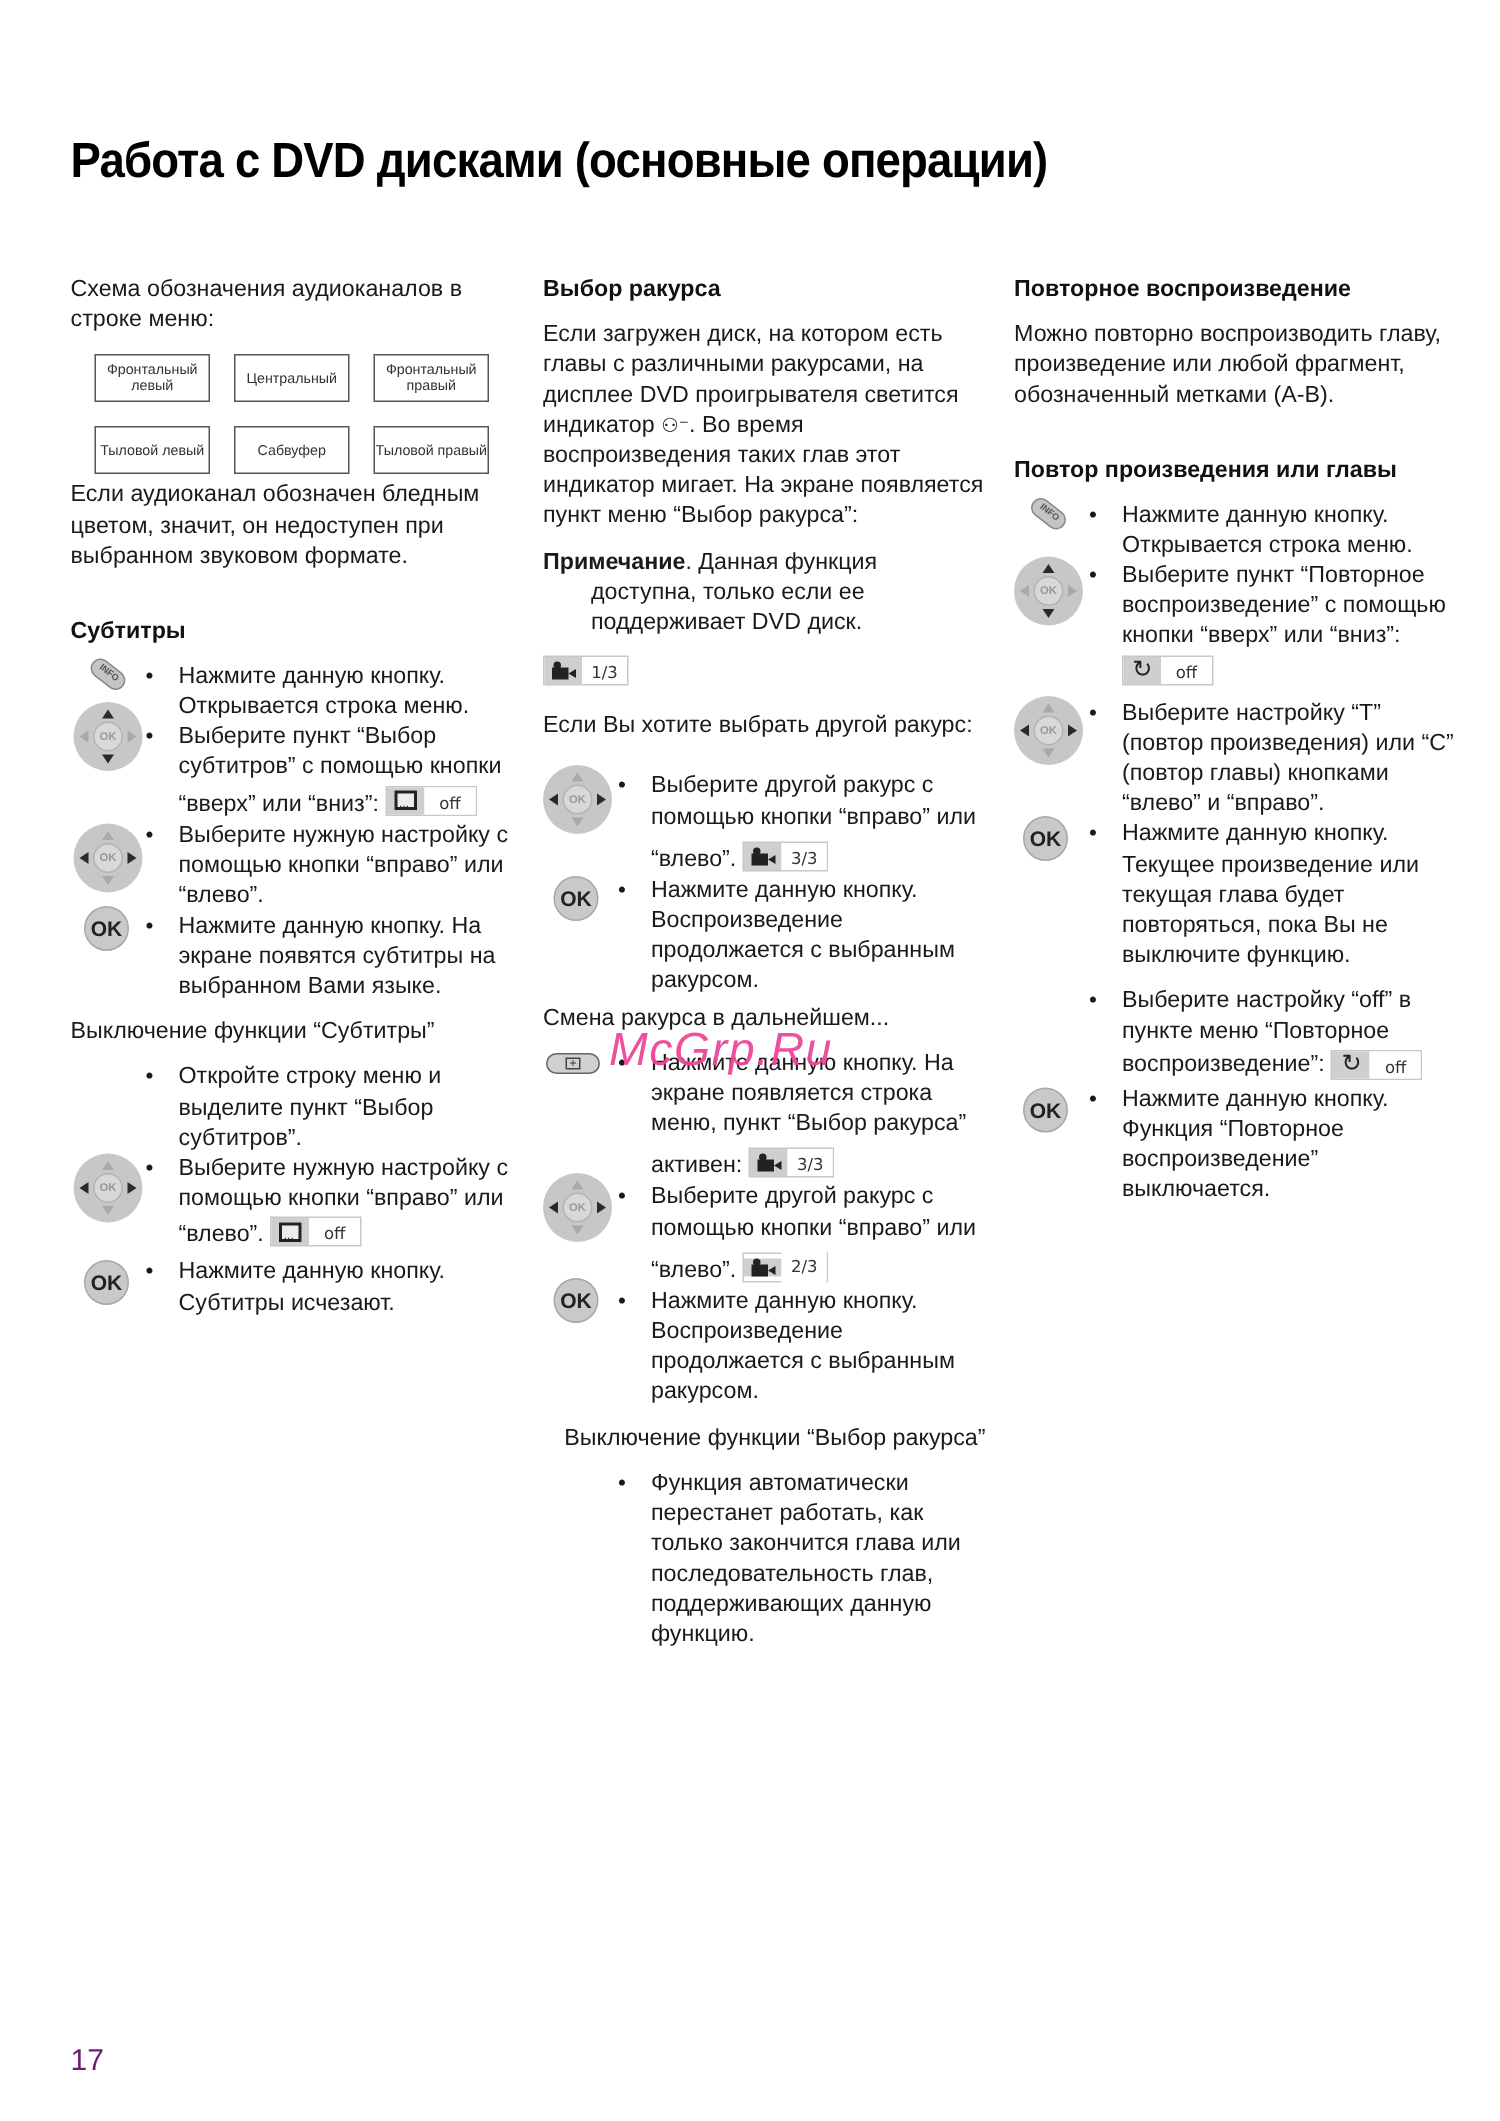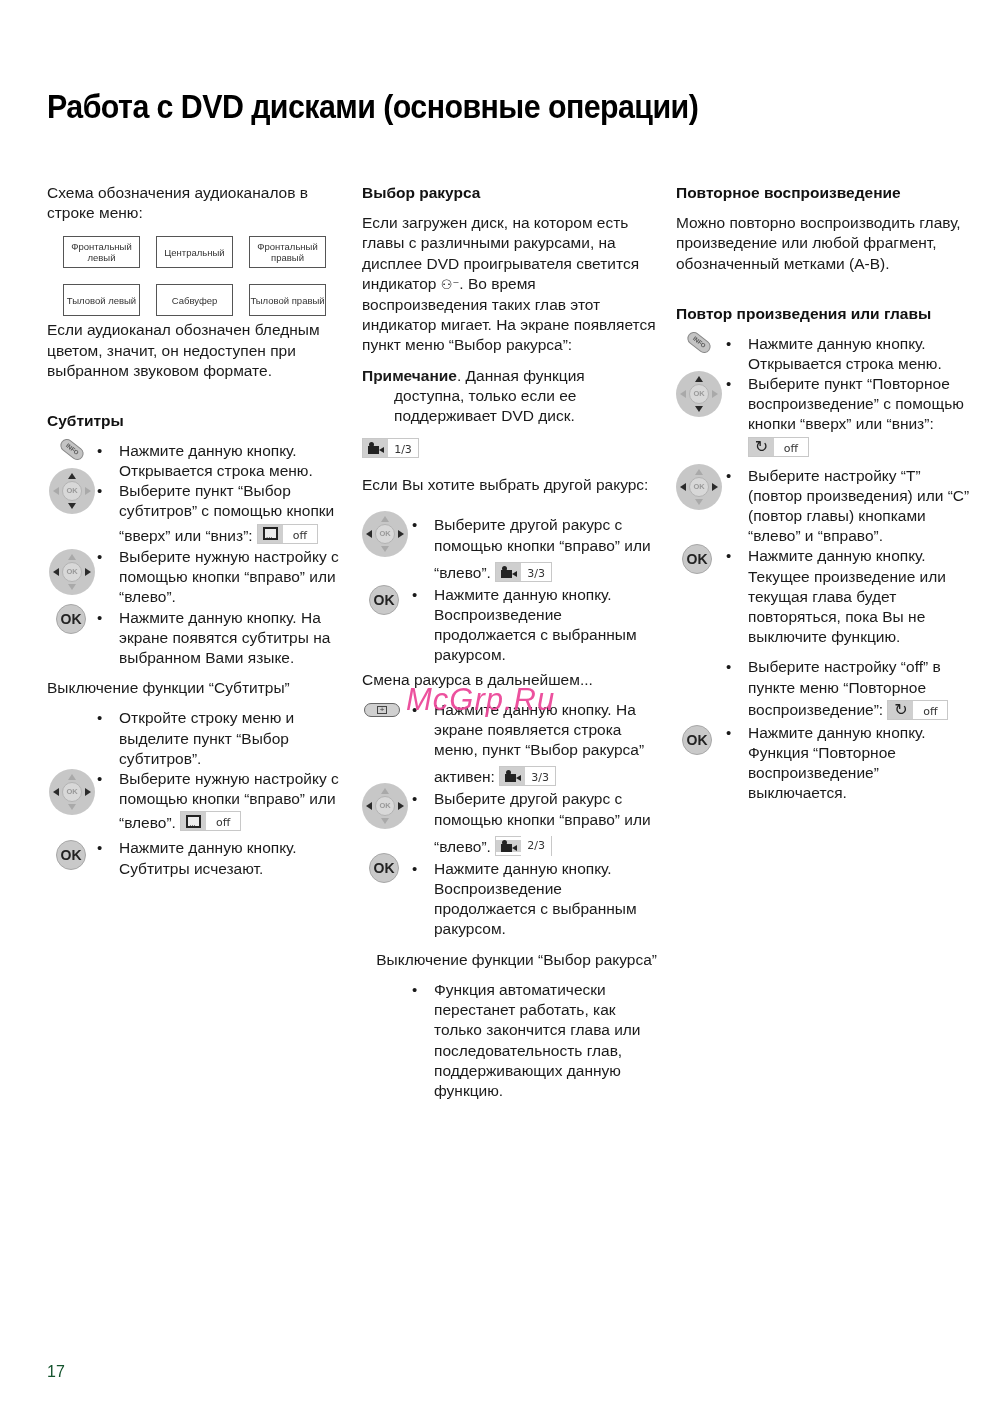--- a/index.html
+++ b/index.html
@@ -73,21 +73,21 @@
     .cam-ic { width: 16px; height: 12px; position: relative; }
     .cam-ic .body { position: absolute; left: 0; top: 4px; width: 11px; height: 8px; background: #222; }
     .cam-ic .head { position: absolute; left: 1px; top: 0; width: 5px; height: 5px; border-radius: 50%; background: #222; }
     .cam-ic .lens { position: absolute; left: 11px; top: 5px; width: 0; height: 0; border-top: 3px solid transparent; border-bottom: 3px solid transparent; border-right: 5px solid #222; }
     .rep-ic { font-size: 16px; color: #222; line-height: 16px; }
 
     .watermark {
       position: absolute; left: 406px; top: 682px; font-size: 31px; font-style: italic;
       color: #ec4899; font-family: "Liberation Sans", sans-serif; letter-spacing: 1px; opacity: 0.95;
     }
-    .page-num { position: absolute; left: 47px; top: 1363px; font-size: 16px; color: #14532d; }
+    .page-num { position: absolute; left: 47px; top: 1363px; font-size: 20px; color: #701a75; }
   </style>
 </head>
 <body>
 
 <div class="page-title">Работа с DVD дисками (основные операции)</div>
 
 <div class="col c1">
   <p>Схема обозначения аудиоканалов в строке меню:</p>
   <div class="chgrid">
     <div class="chbox">Фронтальный левый</div>

